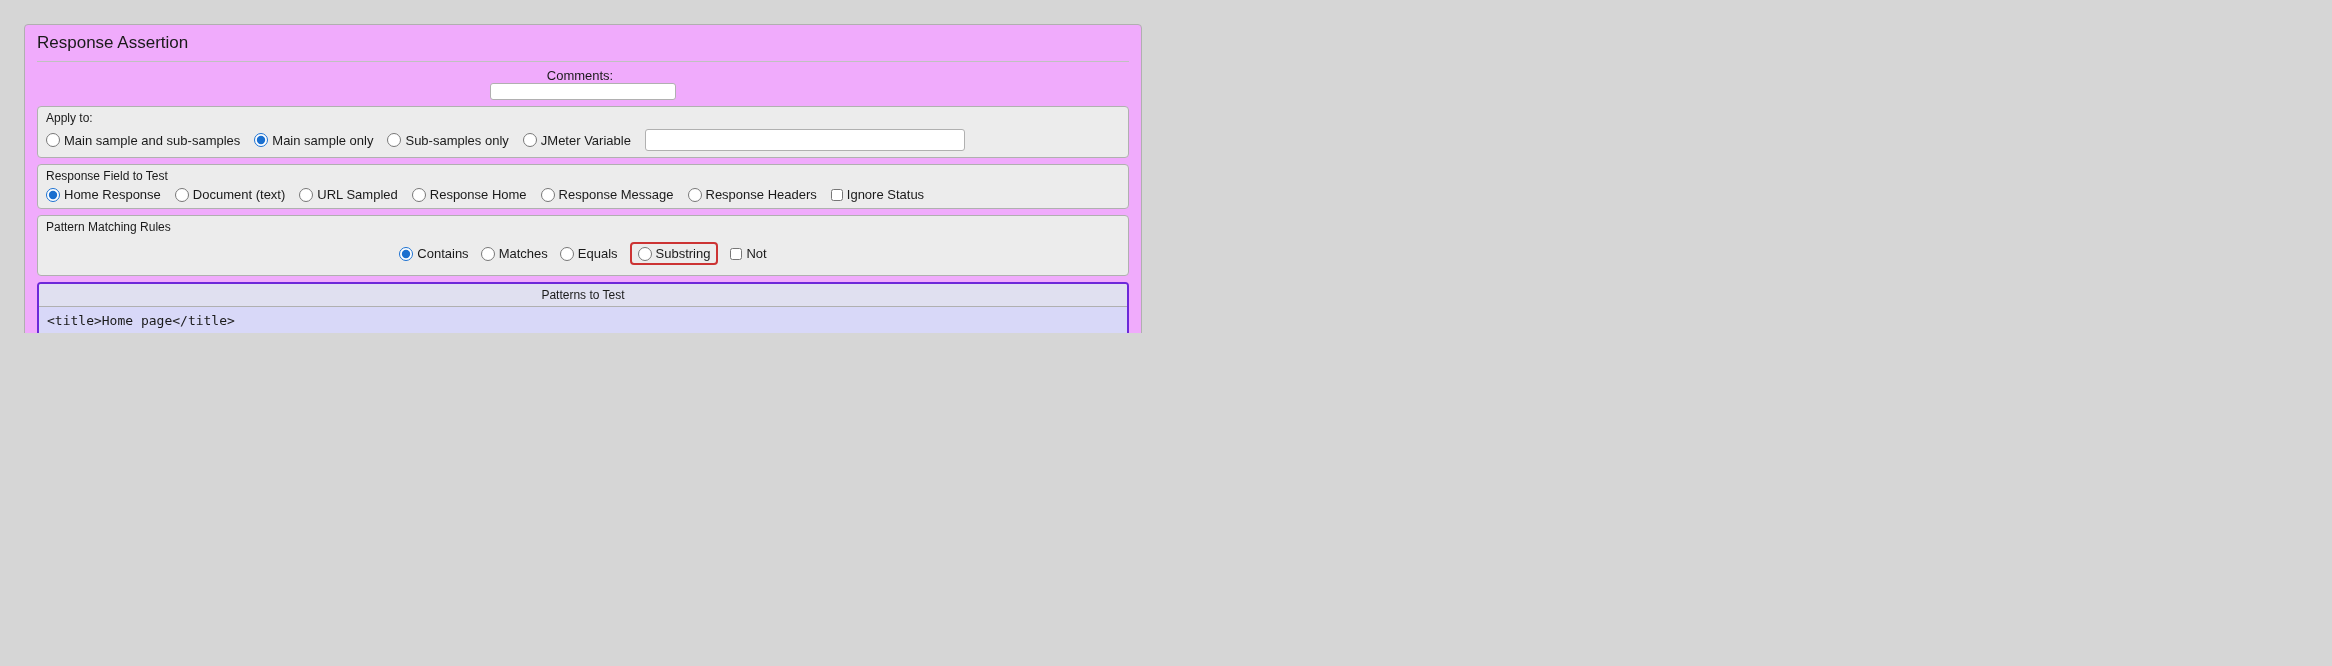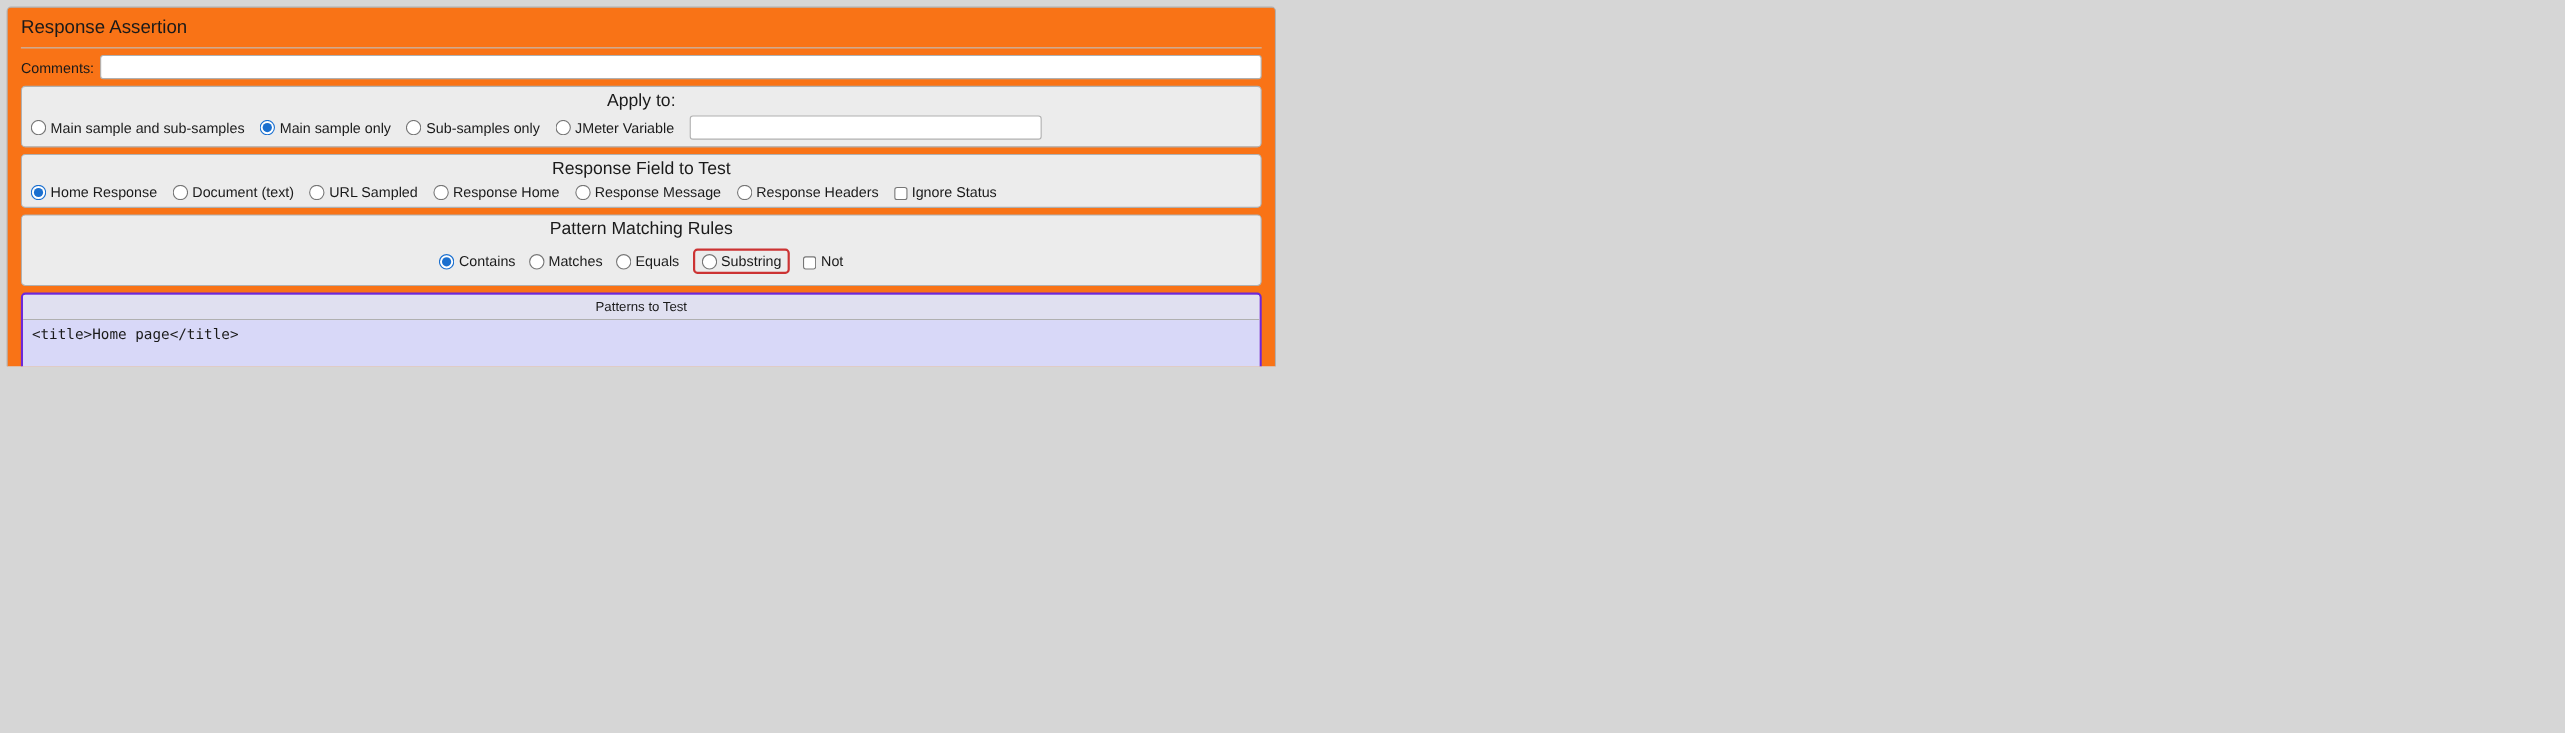--- a/index.html
+++ b/index.html
@@ -11,23 +11,23 @@
     body {
       font-family: -apple-system, "Helvetica Neue", Arial, sans-serif;
       font-size: 13px;
       background: #d6d6d6;
       width: 1166px;
       height: 333px;
       overflow: hidden;
     }
 
     .panel {
-      background: #f97316;
-      border: 1px solid #b0b0b0;
-      margin: 6px;
+      background: #f0abfc;
+      border: 1px solid #b0b0b0;
+      margin: 24px;
       padding: 8px 12px 12px 12px;
       border-radius: 4px;
     }
 
     .panel-title {
       font-size: 17px;
       font-weight: 500;
       color: #1a1a1a;
       margin-bottom: 8px;
       font-family: "Helvetica Neue", Helvetica, Arial, sans-serif;
@@ -60,24 +60,23 @@
 
     .section-box {
       border: 1px solid #b0b0b0;
       border-radius: 4px;
       margin-bottom: 6px;
       background: #ececec;
       padding: 4px 8px 6px 8px;
     }
 
     .section-title {
-      font-size: 16px;
+      font-size: 12px;
       color: #1a1a1a;
       margin-bottom: 4px;
-      text-align: center;
     }
 
     .radio-group {
       display: flex;
       align-items: center;
       gap: 14px;
       flex-wrap: wrap;
     }
 
     .radio-option {
@@ -97,21 +96,21 @@
 
     .radio-option label {
       cursor: pointer;
       font-size: 13px;
       color: #1a1a1a;
       white-space: nowrap;
     }
 
     .checkbox-option {
       display: flex;
-      align-items: flex-end;
+      align-items: center;
       gap: 4px;
       cursor: pointer;
     }
 
     .checkbox-option input[type="checkbox"] {
       cursor: pointer;
       margin: 0;
       width: 12px;
       height: 12px;
     }
@@ -173,20 +172,21 @@
       font-size: 13px;
       color: #1a1a1a;
       font-family: monospace;
     }
 
     .comments-row {
       display: flex;
       align-items: center;
       margin-bottom: 4px;
       padding: 2px 0;
+      flex-direction: column;
     }
 
     .divider {
       border: none;
       border-top: 1px solid #c0c0c0;
       margin: 2px 0 4px 0;
     }
   </style>
 </head>
 <body>

